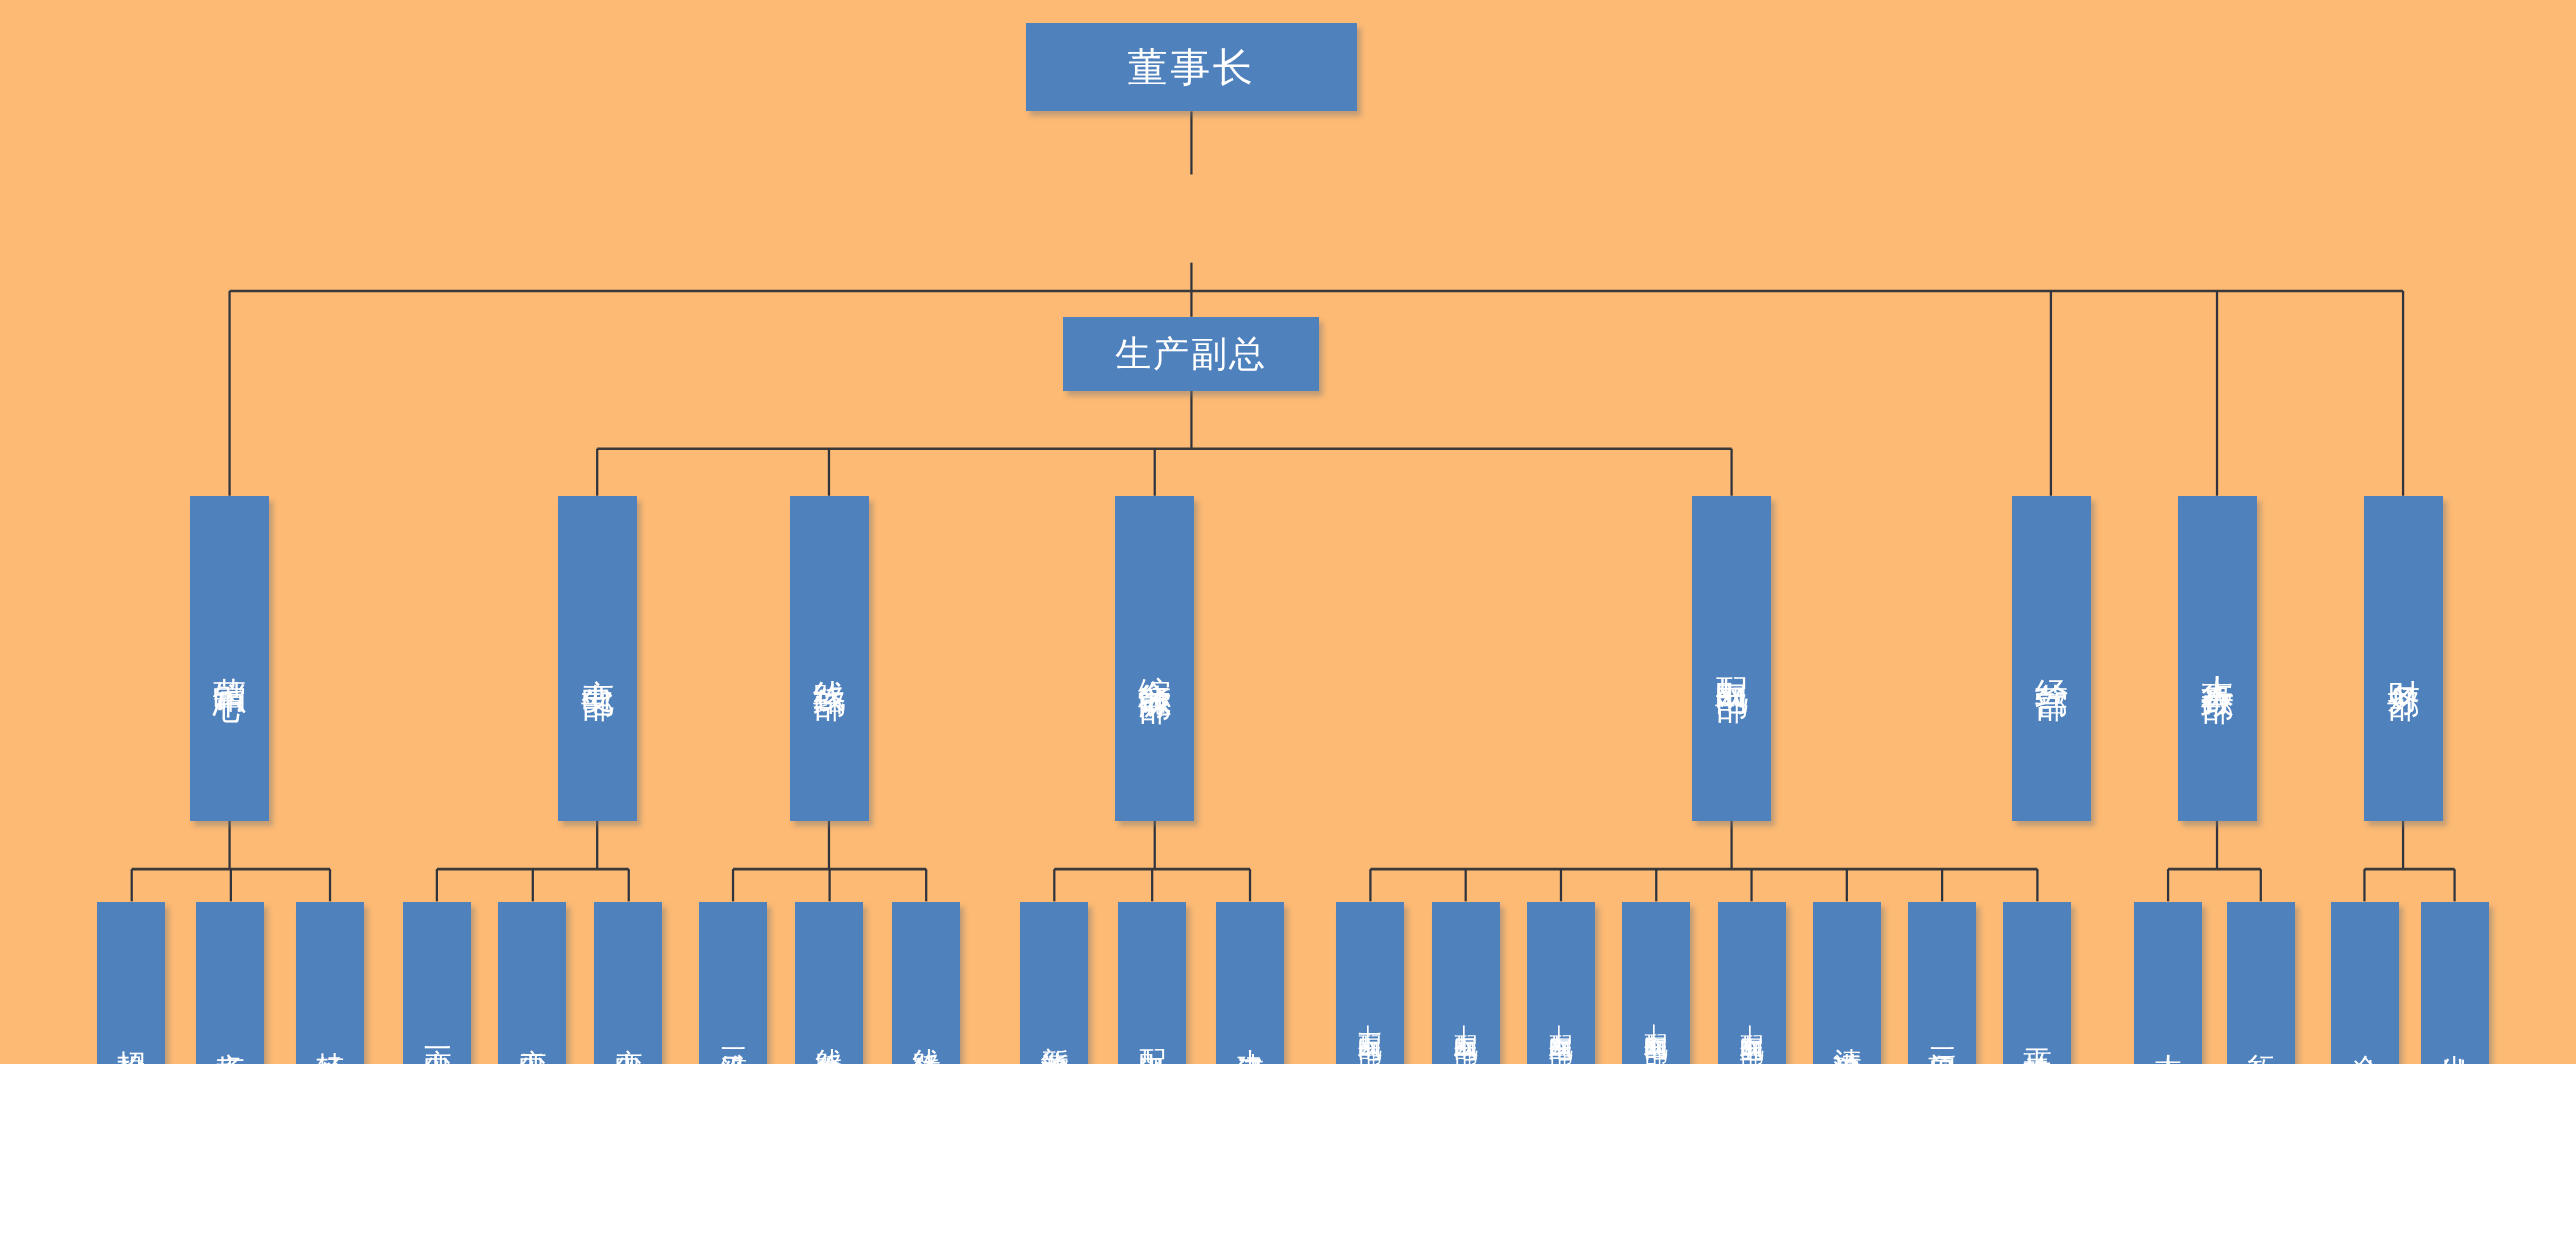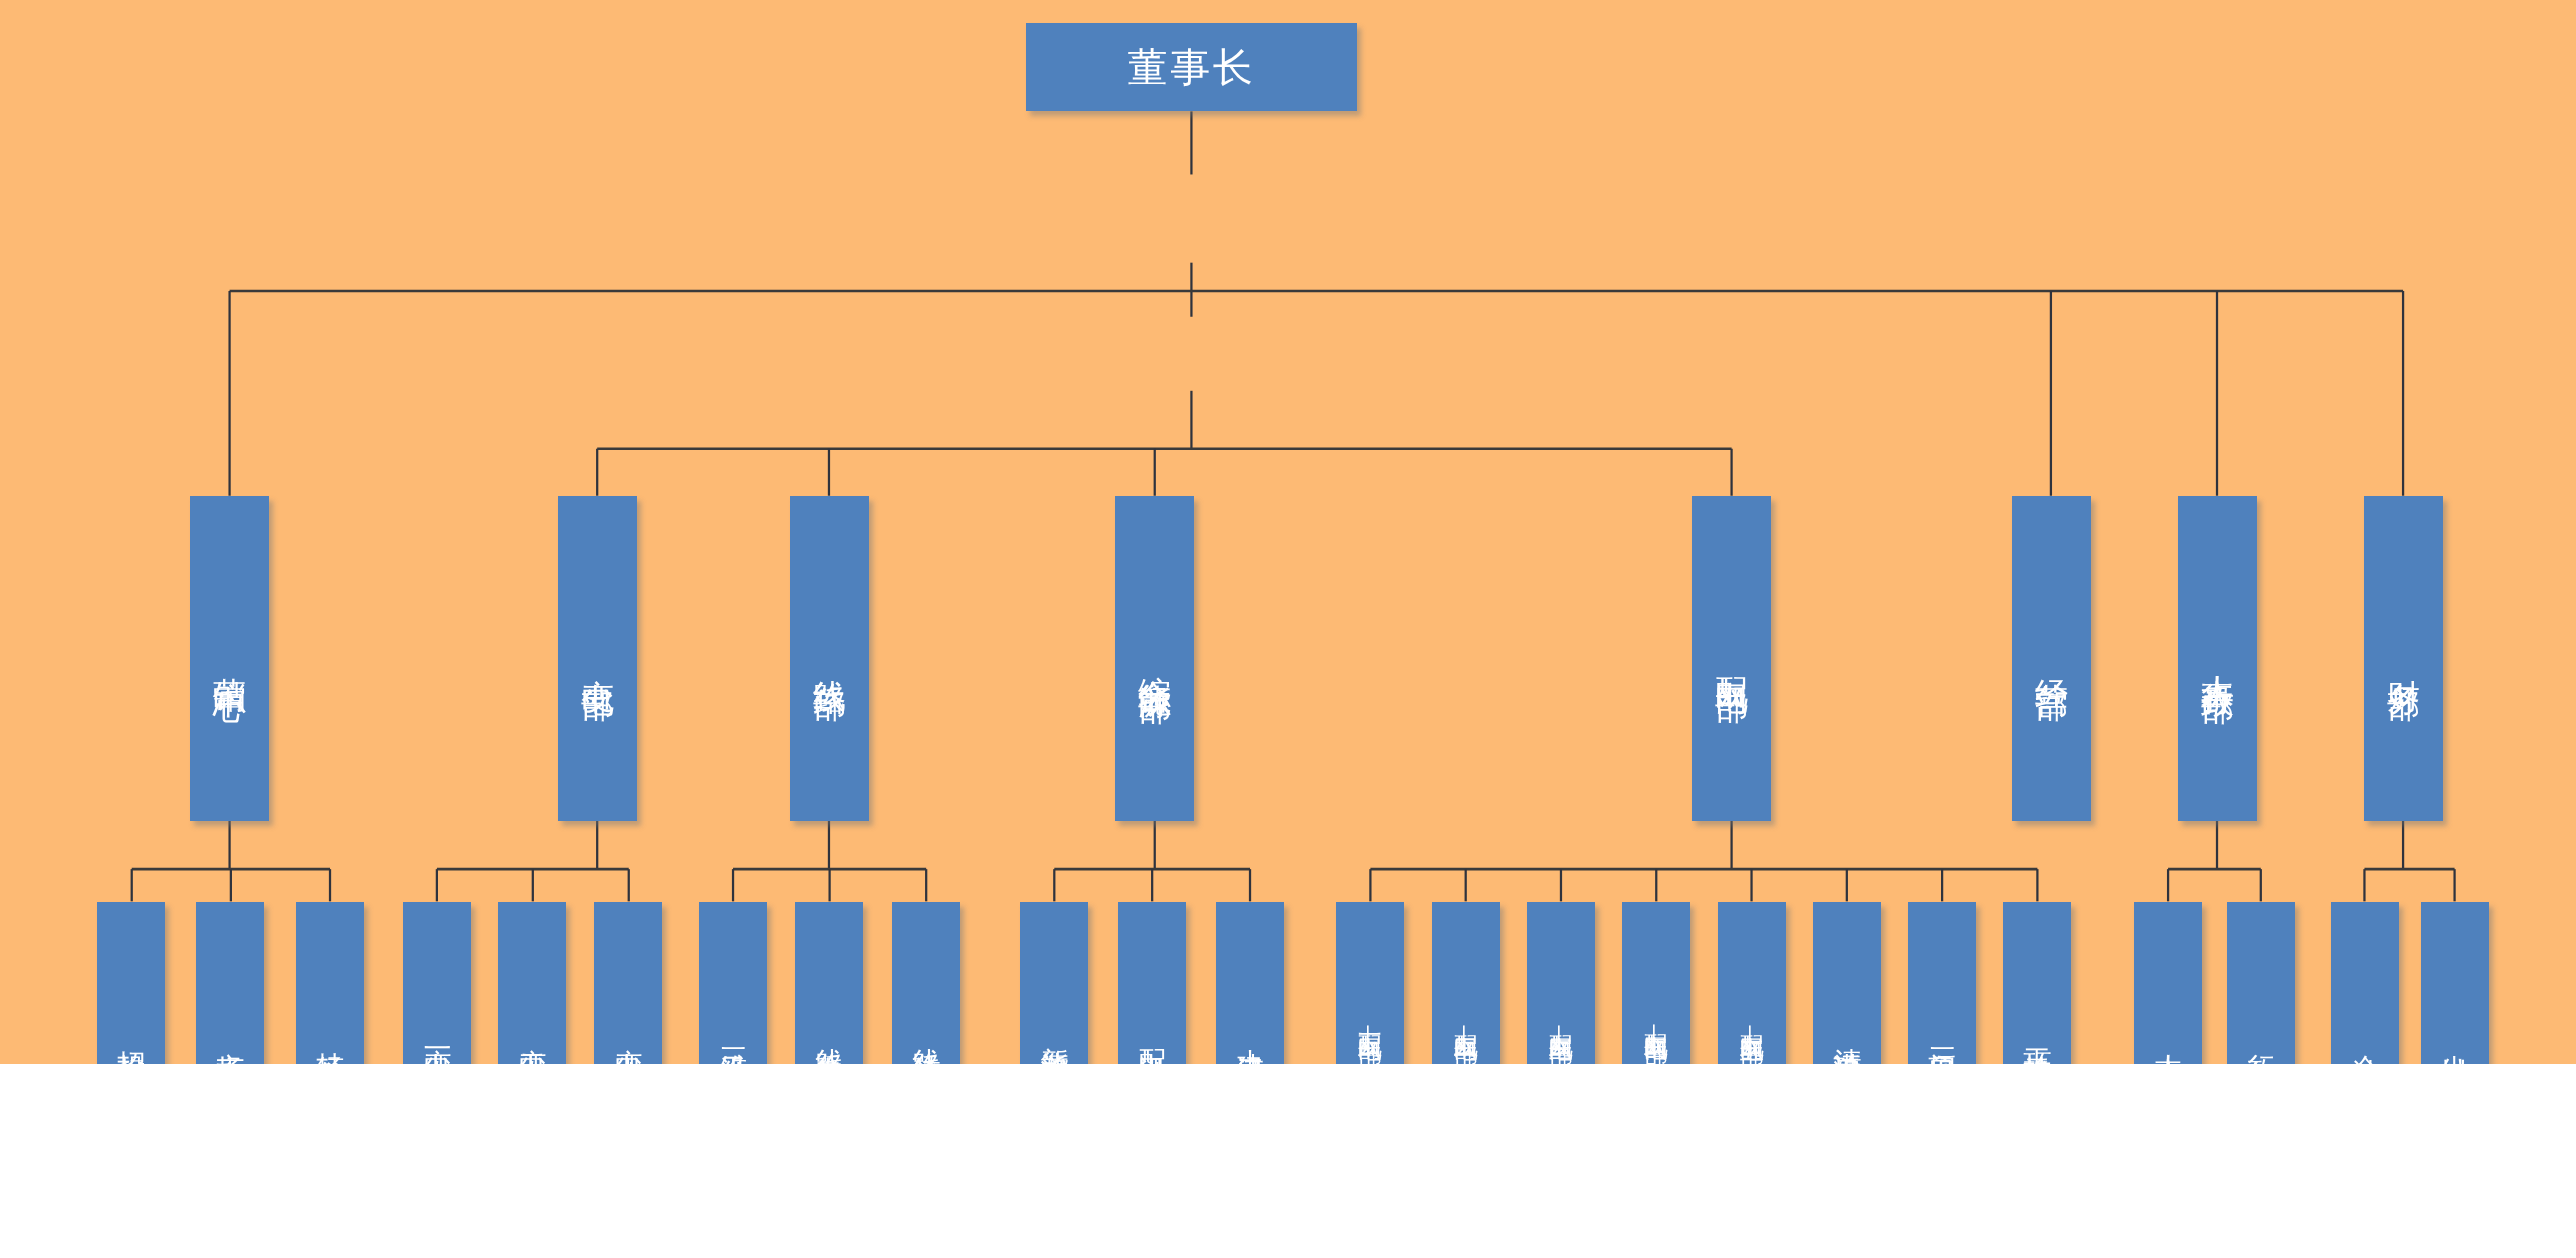--- a/index.html
+++ b/index.html
@@ -90,20 +90,21 @@
     <line x1="3367" y1="1350" x2="3367" y2="1400"></line>
     <line x1="3511" y1="1350" x2="3511" y2="1400"></line>
 
     <line x1="3732" y1="1275" x2="3732" y2="1350"></line>
     <line class="rail" x1="3672" y1="1350" x2="3812" y2="1350"></line>
     <line x1="3672" y1="1350" x2="3672" y2="1400"></line>
     <line x1="3812" y1="1350" x2="3812" y2="1400"></line>
   </svg>
 
   <div class="box horiz" style="left:1026px;top:23px;width:331px;height:88px;">董事长</div>
+  <div class="box horiz f-vp" style="left:1063px;top:317px;width:256px;height:74px;">生产副总</div>
 
   <div class="box vert f-dept" style="left:190px;top:496px;width:79px;height:325px;">营销中心</div>
   <div class="box vert f-dept" style="left:558px;top:496px;width:79px;height:325px;">变电部</div>
   <div class="box vert f-dept" style="left:790px;top:496px;width:79px;height:325px;">线路部</div>
   <div class="box vert f-dept" style="left:1115px;top:496px;width:79px;height:325px;">综合能源部</div>
   <div class="box vert f-dept" style="left:1692px;top:496px;width:79px;height:325px;">配电网部</div>
   <div class="box vert f-dept" style="left:2012px;top:496px;width:79px;height:325px;">经营部</div>
   <div class="box vert f-dept" style="left:2178px;top:496px;width:79px;height:325px;">人事行政部</div>
   <div class="box vert f-dept" style="left:2364px;top:496px;width:79px;height:325px;">财务部</div>
 

